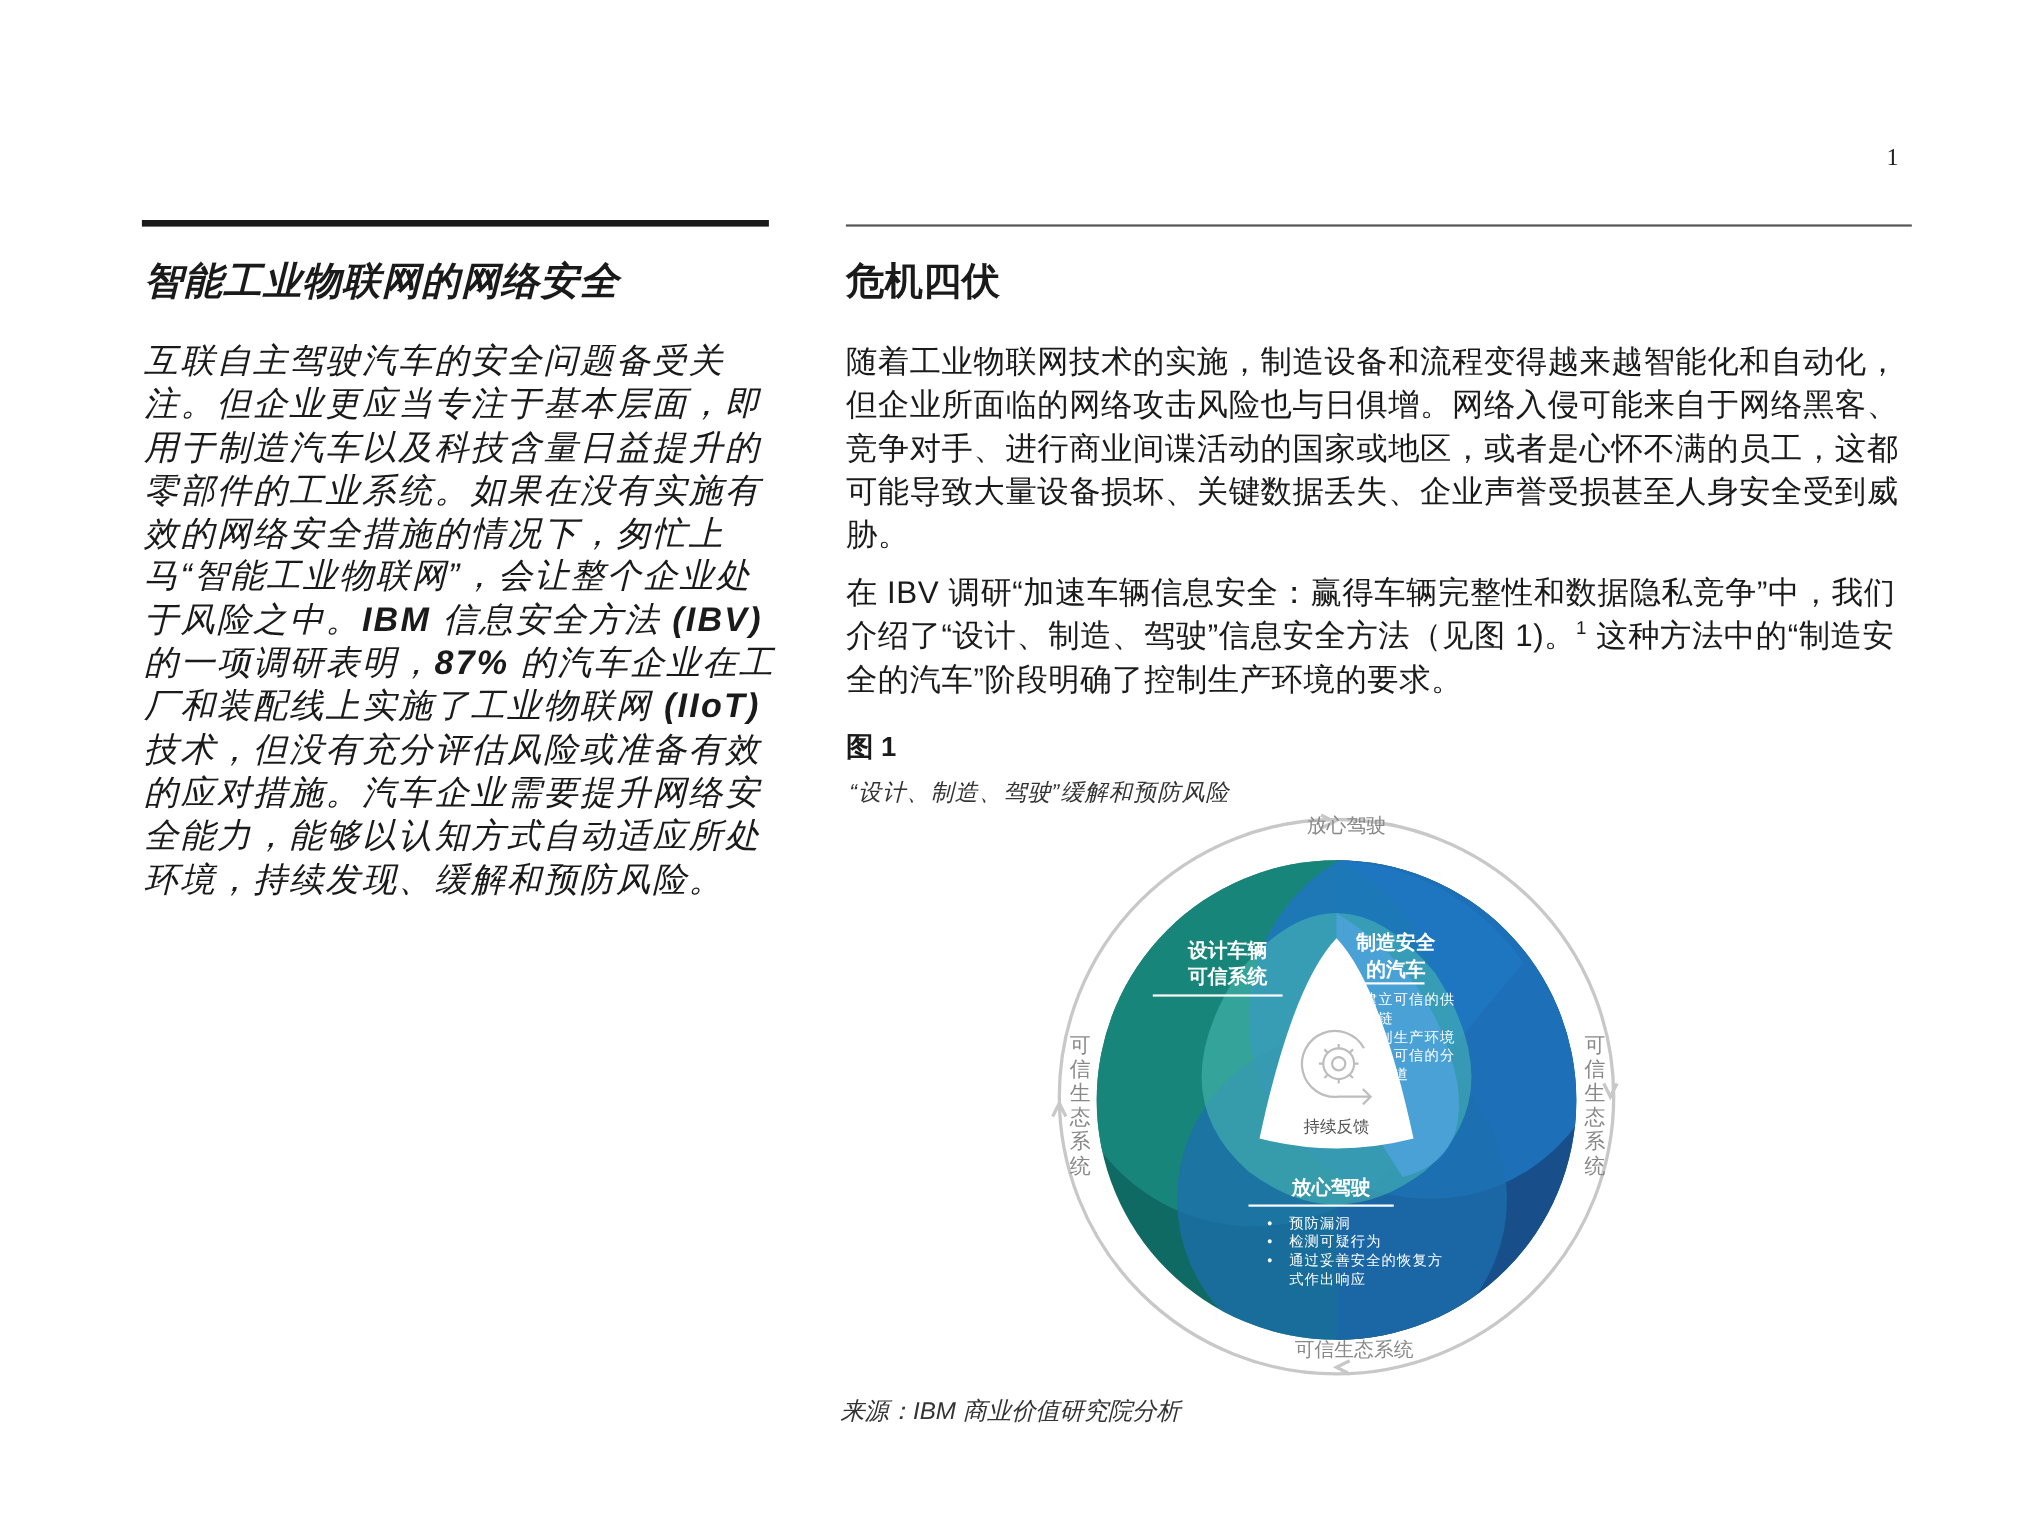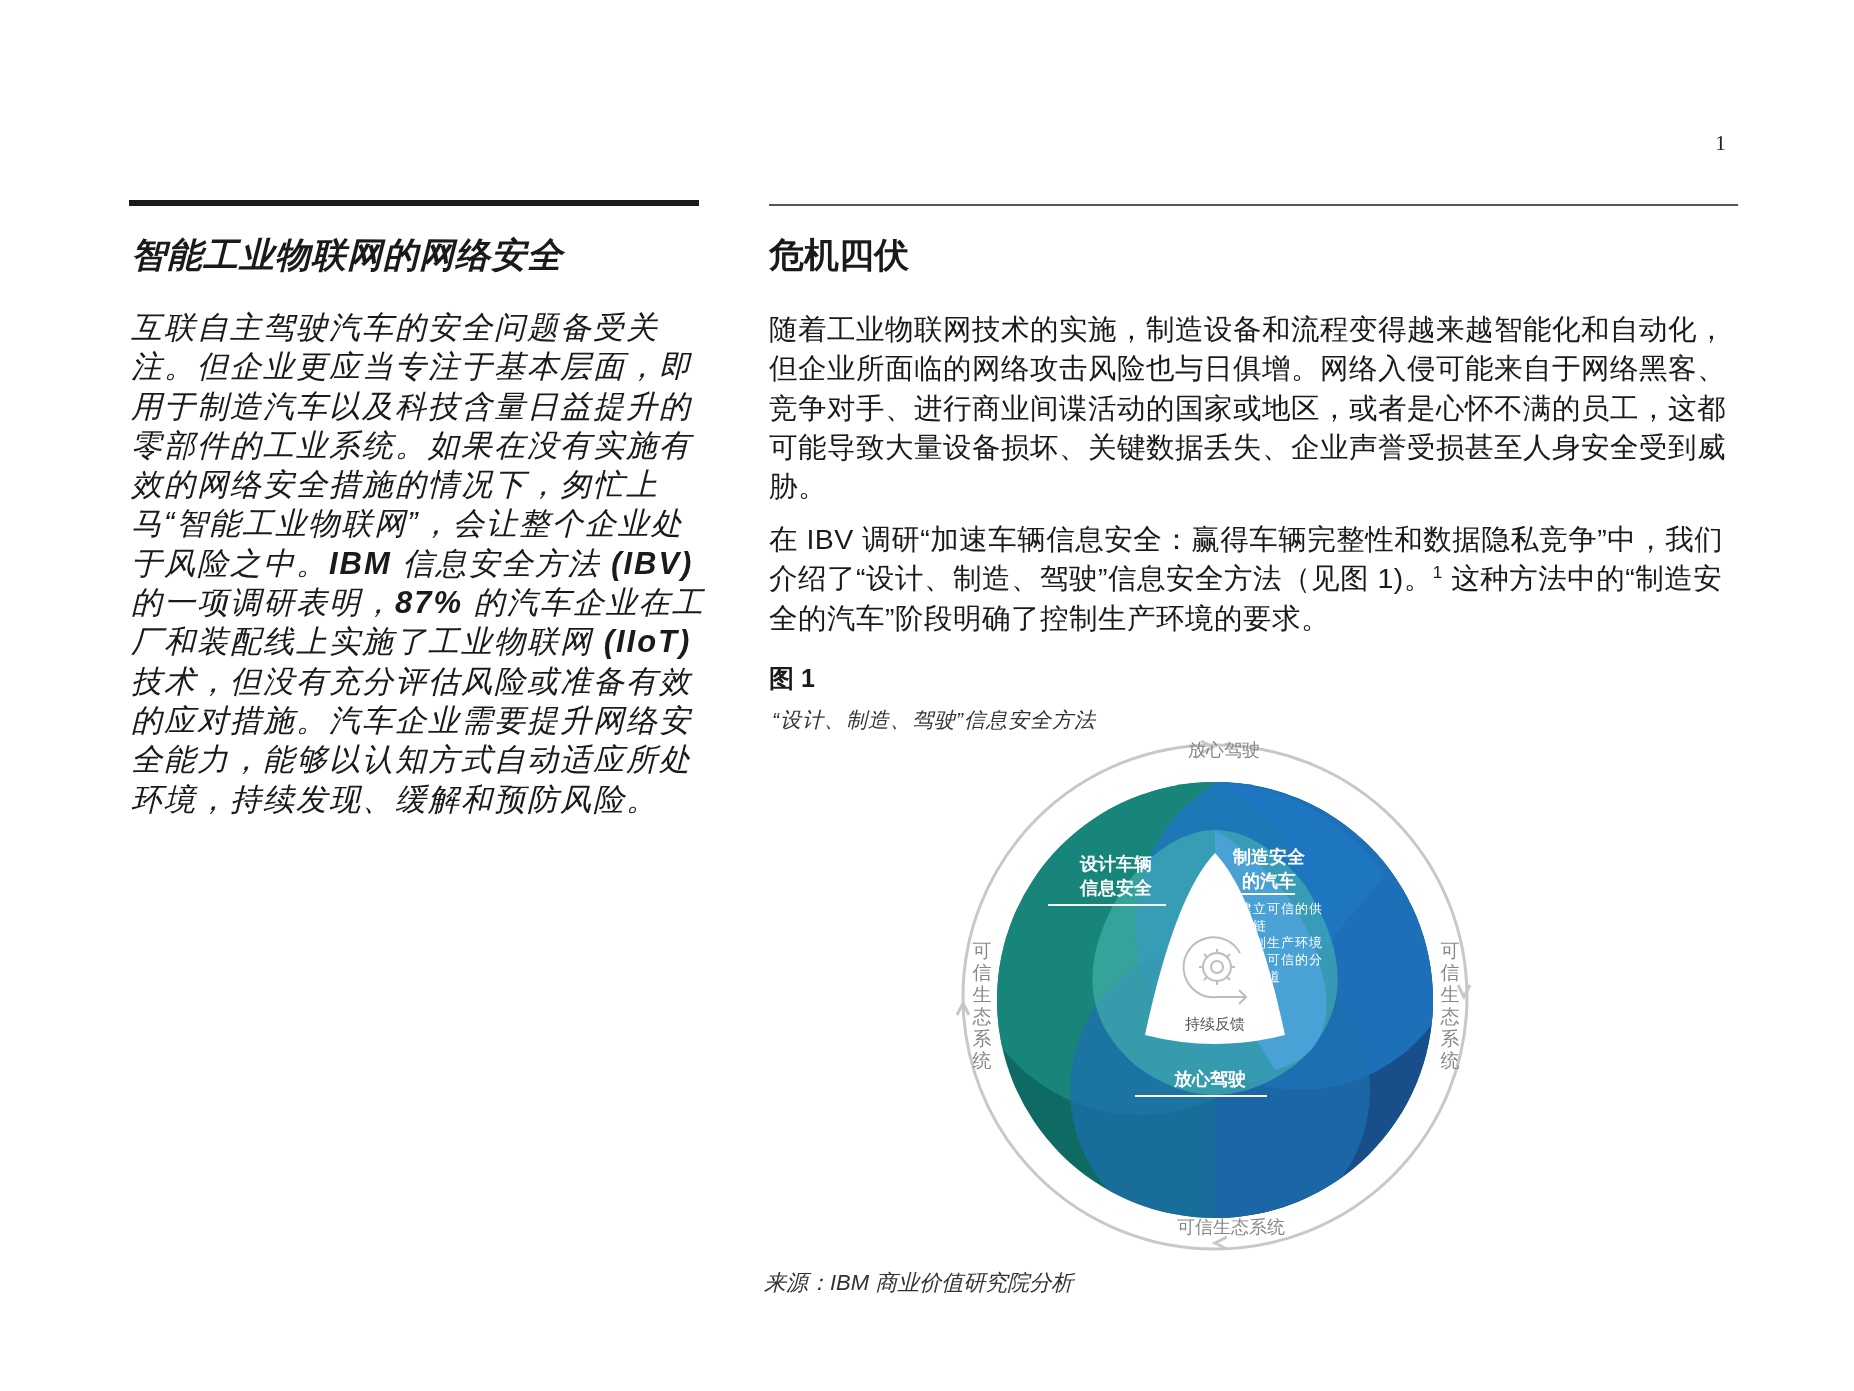--- a/index.html
+++ b/index.html
@@ -41,21 +41,21 @@
   <span>互联自主驾驶汽车的安全问题备受关注。但企业更应当专注于基本层面，即用于制造汽车以及科技含量日益提升的零部件的工业系统。如果在没有实施有效的网络安全措施的情况下，匆忙上马“智能工业物联网”，会让整个企业处于风险之中。</span><b>IBM</b><span> 信息安全方法 </span><b>(IBV)</b><span> 的一项调研表明，</span><b>87%</b><span> 的汽车企业在工厂和装配线上实施了工业物联网 </span><b>(IIoT)</b><span> 技术，但没有充分评估风险或准备有效的应对措施。汽车企业需要提升网络安全能力，能够以认知方式自动适应所处环境，持续发现、缓解和预防风险。</span>
 </div>
 
 <div class="right-title">危机四伏</div>
 <div class="right-body p1">随着工业物联网技术的实施，制造设备和流程变得越来越智能化和自动化，但企业所面临的网络攻击风险也与日俱增。网络入侵可能来自于网络黑客、竞争对手、进行商业间谍活动的国家或地区，或者是心怀不满的员工，这都可能导致大量设备损坏、关键数据丢失、企业声誉受损甚至人身安全受到威胁。</div>
 <div class="right-body p2">
   <span>在 IBV 调研“加速车辆信息安全：赢得车辆完整性和数据隐私竞争”中，我们介绍了“设计、制造、驾驶”信息安全方法（见图 1)。</span><sup>1</sup><span> 这种方法中的“制造安全的汽车”阶段明确了控制生产环境的要求。</span>
 </div>
 
 <div class="fig-label">图 1</div>
-<div class="fig-caption">“设计、制造、驾驶”信息安全方法</div>
+<div class="fig-caption">“设计、制造、驾驶”缓解和预防风险</div>
 
 <div class="diagram">
   <svg width="520" height="520" viewBox="0 0 520 520">
     <defs>
       <clipPath id="disc">
           <circle cx="260" cy="265" r="218"></circle>
         </clipPath>
     </defs>
 
     <circle cx="260" cy="262" r="252" fill="none" stroke="#c8c8c8" stroke-width="3"></circle>
@@ -88,21 +88,21 @@
   </svg>
 
   <div class="dlabel" style="left:233px;top:3px;">放心驾驶</div>
   <div class="vlabel" style="left:17px;top:205px;">可信生态系统</div>
   <div class="vlabel" style="left:485px;top:205px;">可信生态系统</div>
   <div class="dlabel" style="left:222px;top:480px;">可信生态系统</div>
 
   
   <div class="seg-title" style="left:112px;top:117px;width:98px;">
     <div>设计车辆</div>
-    <div>信息安全</div>
+    <div>可信系统</div>
   </div>
   <div class="seg-rule" style="left:93px;top:169px;width:118px;"></div>
 
   
   <div class="seg-title" style="left:265px;top:110px;width:98px;">
     <div>制造安全</div>
     <div>的汽车</div>
   </div>
   <div class="seg-rule" style="left:268px;top:158px;width:72px;"></div>
   <ul class="seg-list" style="left:262px;top:165px;width:112px;">
@@ -110,15 +110,20 @@
     <li>控制生产环境</li>
     <li>建立可信的分销渠道</li>
   </ul>
 
   
   <div class="center-label" style="left:230px;top:280px;">持续反馈</div>
 
   
   <div class="seg-title" style="left:190px;top:332px;width:130px;">放心驾驶</div>
   <div class="seg-rule" style="left:180px;top:360px;width:132px;"></div>
+  <ul class="seg-list" style="left:195px;top:368px;width:170px;">
+    <li>预防漏洞</li>
+    <li>检测可疑行为</li>
+    <li>通过妥善安全的恢复方式作出响应</li>
+  </ul>
 </div>
 
 <div class="source">来源：IBM 商业价值研究院分析</div>
 
 </body></html>

